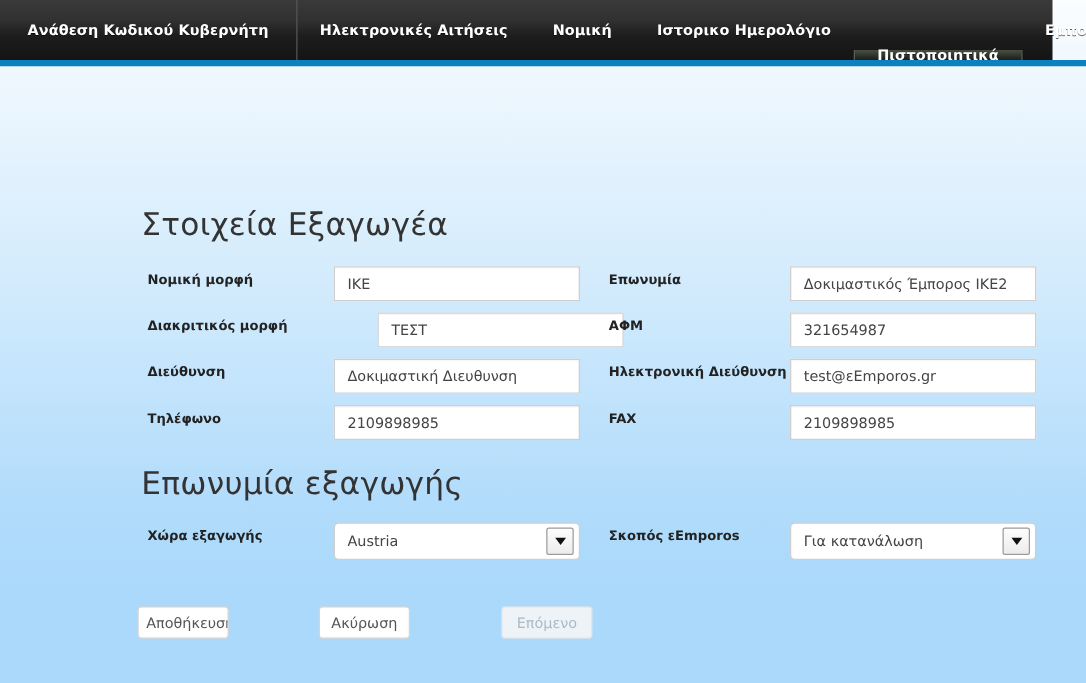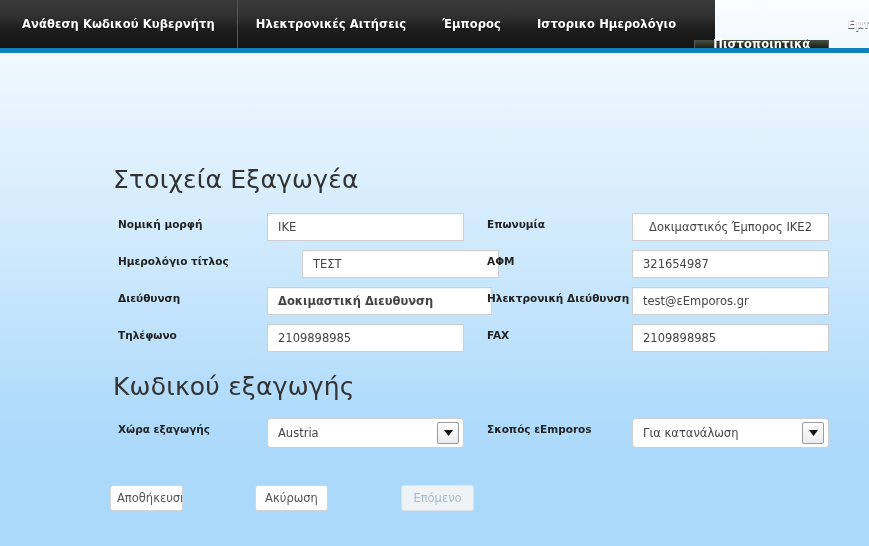--- a/index.html
+++ b/index.html
@@ -28,21 +28,21 @@
                 #b2dcfb 400px,
                 #aad9fb 470px,
                 #aad9fb 546px);
   }
 
   
   .navbar {
     position: absolute;
     top: 0;
     left: 0;
-    width: 715px;
+    width: 842px;
     height: 48px;
     background: linear-gradient(to bottom, #3a3a3a 0%, #303030 35%, #1d1d1d 60%, #141414 100%);
     display: flex;
     align-items: stretch;
     box-sizing: border-box;
   }
   .nav-item {
     position: relative;
     display: flex;
     align-items: center;
@@ -183,21 +183,21 @@
 <div class="page">
 
   <div class="navbar">
     <div class="nav-item first">
       <span>Ανάθεση Κωδικού Κυβερνήτη</span>
     </div>
     <div class="nav-item">
       <span>Ηλεκτρονικές Αιτήσεις</span>
     </div>
     <div class="nav-item">
-      <span>Έμπορος</span>
+      <span>Νομική</span>
     </div>
     <div class="nav-item">
       <span>Ιστορικο Ημερολόγιο</span>
     </div>
     <div class="nav-item active">
       <span>Πιστοποιητικά</span>
     </div>
     <div class="nav-item">
       <span>Εμπορία</span>
     </div>
@@ -206,41 +206,41 @@
   <div class="nav-underline"></div>
 
   <div class="content">
 
     <div class="section-title" id="title-exporter">Στοιχεία Εξαγωγέα</div>
 
     <div class="field-label" style="left:118px; top:165px;">Νομική μορφή</div>
     <input class="field-input" style="left: 267px; top: 160px; width: 197px;" type="text" readonly="" value="ΙΚΕ">
 
     <div class="field-label" style="left:487px; top:165px;text-align:right;">Επωνυμία</div>
-    <input class="field-input" style="left: 632px; top: 160px; width: 197px; text-align: center;" type="text" readonly="" value="Δοκιμαστικός Έμπορος ΙΚΕ2">
-
-    <div class="field-label" style="left:118px; top:202px;">Ημερολόγιο τίτλος</div>
+    <input class="field-input" style="left: 632px; top: 160px; width: 197px;" type="text" readonly="" value="Δοκιμαστικός Έμπορος ΙΚΕ2">
+
+    <div class="field-label" style="left:118px; top:202px;">Διακριτικός μορφή</div>
     <input class="field-input" style="left: 267px; top: 197px; width: 197px; margin-left: 35px;" type="text" readonly="" value="ΤΕΣΤ">
 
     <div class="field-label" style="left:487px; top:202px;">ΑΦΜ</div>
     <input class="field-input" style="left: 632px; top: 197px; width: 197px;" type="text" readonly="" value="321654987">
 
     <div class="field-label" style="left:118px; top:239px;">Διεύθυνση</div>
-    <input class="field-input" style="left: 267px; top: 234px; width: 225px; font-weight: bold;" type="text" readonly="" value="Δοκιμαστική Διευθυνση">
+    <input class="field-input" style="left: 267px; top: 234px; width: 197px;" type="text" readonly="" value="Δοκιμαστική Διευθυνση">
 
     <div class="field-label" style="left:487px; top:239px;">Ηλεκτρονική Διεύθυνση</div>
     <input class="field-input" style="left: 632px; top: 234px; width: 197px;" type="text" readonly="" value="test@εEmporos.gr">
 
     <div class="field-label" style="left:118px; top:276px;">Τηλέφωνο</div>
     <input class="field-input" style="left: 267px; top: 271px; width: 197px;" type="text" readonly="" value="2109898985">
 
     <div class="field-label" style="left:487px; top:276px;">FAX</div>
     <input class="field-input" style="left: 632px; top: 271px; width: 197px;" type="text" readonly="" value="2109898985">
 
-    <div class="section-title" id="title-export">Κωδικού εξαγωγής</div>
+    <div class="section-title" id="title-export">Επωνυμία εξαγωγής</div>
 
     <div class="field-label" style="left:118px; top:370px;">Χώρα εξαγωγής</div>
     <div class="field-select" style="left:267px; top:365px; width:197px;">
       <span class="sel-value">Austria</span>
       <span class="sel-arrow">
         <svg width="9" height="6" viewBox="0 0 9 6">
             <polygon points="0,0 9,0 4.5,6" fill="#111111"></polygon>
           </svg>
       </span>
     </div>

